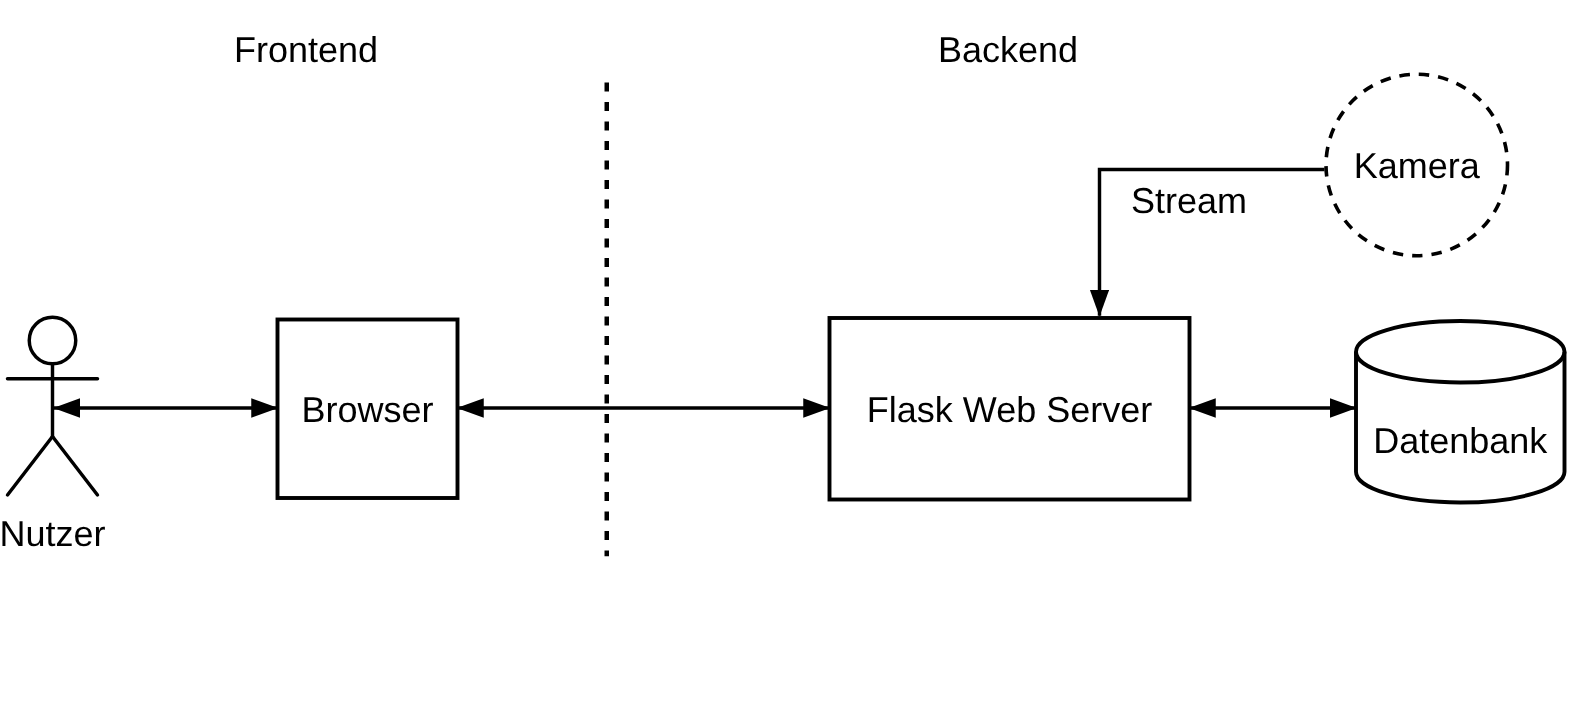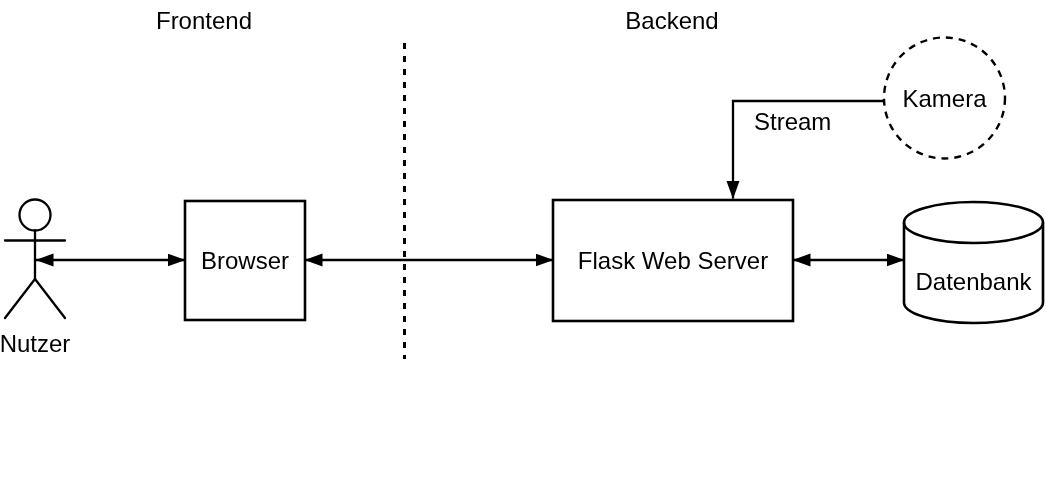--- a/index.html
+++ b/index.html
@@ -6,20 +6,21 @@
     margin: 0;
     padding: 0;
     background: #ffffff;
   }
   .canvas {
     position: relative;
     width: 1046px;
     height: 359px;
     background: #ffffff;
     overflow: hidden;
+    margin-top: 12px;
   }
   svg { display: block; }
   .shape {
     fill: none;
     stroke: #000000;
     stroke-width: 2.6;
   }
   .figure {
     fill: none;
     stroke: #000000;

